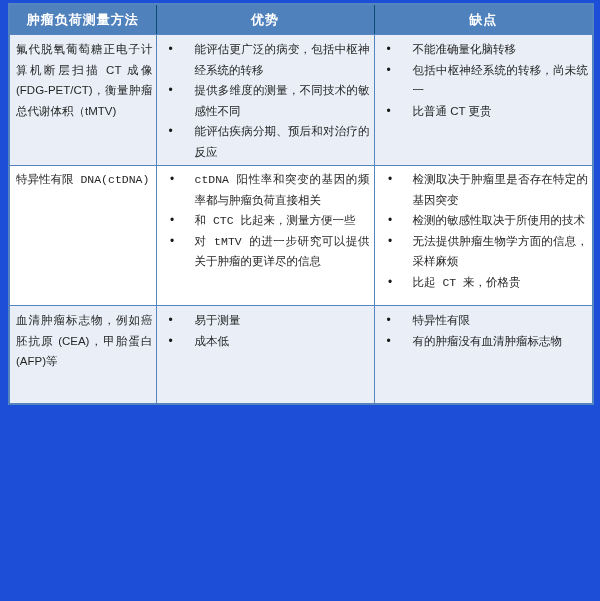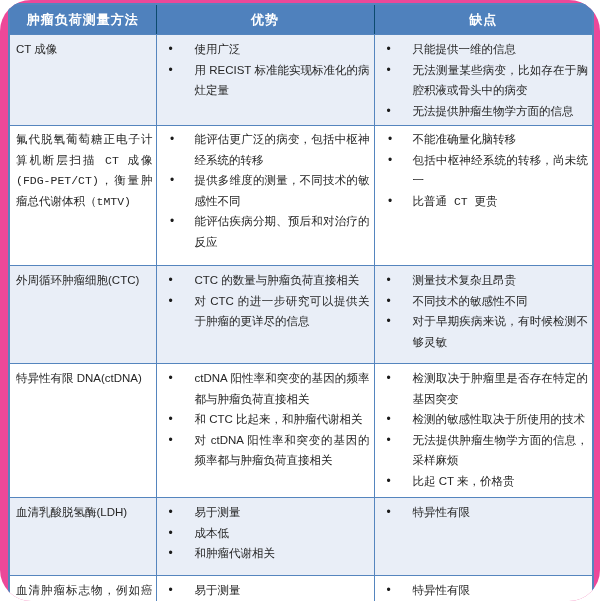--- a/index.html
+++ b/index.html
@@ -8,25 +8,24 @@
     --band-row-bg:#e9eef7;
     --plain-row-bg:#ffffff;
     --border:#5585be;
     --text:#262626;
     --bullet:#1a1a1a;
   }
   html,body{margin:0;padding:0;background:#ffffff;}
   .page{
     position:relative;
     width:600px;height:601px;
-    background:#ec4899;
+    background:#1d4ed8;
     overflow:hidden;
     font-family:"Liberation Sans",sans-serif;
     color:var(--text);
-    border-radius:31px;
   }
   table.tbl{
     position:absolute;left:8px;top:3px;
     width:584px;
     border-collapse:collapse;
     table-layout:fixed;
     border:2px solid var(--border);
   }
   col.c1{width:147px;}
   col.c2{width:218px;}
@@ -91,106 +90,59 @@
         <col class="c3">
     </colgroup>
     <thead>
       <tr>
         <th>肿瘤负荷测量方法</th>
         <th>优势</th>
         <th>缺点</th>
       </tr>
     </thead>
     <tbody id="tbody">
-  <tr>
-    <td class="method">CT 成像</td>
-    <td class="cell adv">
-      <ul class="blist">
-              <li>使用广泛</li>
-              <li>用 RECIST 标准能实现标准化的病灶定量</li>
-            </ul>
-    </td>
-    <td class="cell dis">
-      <ul class="blist">
-              <li>只能提供一维的信息</li>
-              <li>无法测量某些病变，比如存在于胸腔积液或骨头中的病变</li>
-              <li>无法提供肿瘤生物学方面的信息</li>
-            </ul>
-    </td>
-  </tr>
 
   <tr>
     <td class="method">氟代脱氧葡萄糖正电子计算机断层扫描 CT 成像(FDG-PET/CT)，衡量肿瘤总代谢体积（tMTV)</td>
     <td class="cell adv">
       <ul class="blist">
               <li>能评估更广泛的病变，包括中枢神经系统的转移</li>
               <li>提供多维度的测量，不同技术的敏感性不同</li>
               <li>能评估疾病分期、预后和对治疗的反应</li>
             </ul>
     </td>
     <td class="cell dis">
       <ul class="blist">
               <li>不能准确量化脑转移</li>
               <li>包括中枢神经系统的转移，尚未统一</li>
               <li>比普通 CT 更贵</li>
             </ul>
     </td>
   </tr>
 
-  <tr>
-    <td class="method">外周循环肿瘤细胞(CTC)</td>
-    <td class="cell adv">
-      <ul class="blist">
-              <li>CTC 的数量与肿瘤负荷直接相关</li>
-              <li>对 CTC 的进一步研究可以提供关于肿瘤的更详尽的信息</li>
-            </ul>
-    </td>
-    <td class="cell dis">
-      <ul class="blist">
-              <li>测量技术复杂且昂贵</li>
-              <li>不同技术的敏感性不同</li>
-              <li>对于早期疾病来说，有时候检测不够灵敏</li>
-            </ul>
-    </td>
-  </tr>
 
   <tr>
     <td class="method">特异性有限 DNA(ctDNA)</td>
     <td class="cell adv">
       <ul class="blist">
               <li>ctDNA 阳性率和突变的基因的频率都与肿瘤负荷直接相关</li>
-              <li>和 CTC 比起来，和肿瘤代谢相关</li>
-              <li>对 ctDNA 阳性率和突变的基因的频率都与肿瘤负荷直接相关</li>
+              <li>和 CTC 比起来，测量方便一些</li>
+              <li>对 tMTV 的进一步研究可以提供关于肿瘤的更详尽的信息</li>
             </ul>
     </td>
     <td class="cell dis">
       <ul class="blist">
               <li>检测取决于肿瘤里是否存在特定的基因突变</li>
               <li>检测的敏感性取决于所使用的技术</li>
               <li>无法提供肿瘤生物学方面的信息，采样麻烦</li>
               <li>比起 CT 来，价格贵</li>
             </ul>
     </td>
   </tr>
 
-  <tr>
-    <td class="method">血清乳酸脱氢酶(LDH)</td>
-    <td class="cell adv">
-      <ul class="blist">
-              <li>易于测量</li>
-              <li>成本低</li>
-              <li>和肿瘤代谢相关</li>
-            </ul>
-    </td>
-    <td class="cell dis">
-      <ul class="blist">
-              <li>特异性有限</li>
-            </ul>
-    </td>
-  </tr>
 
   <tr>
     <td class="method">血清肿瘤标志物，例如癌胚抗原 (CEA)，甲胎蛋白(AFP)等</td>
     <td class="cell adv">
       <ul class="blist">
               <li>易于测量</li>
               <li>成本低</li>
             </ul>
     </td>
     <td class="cell dis">

